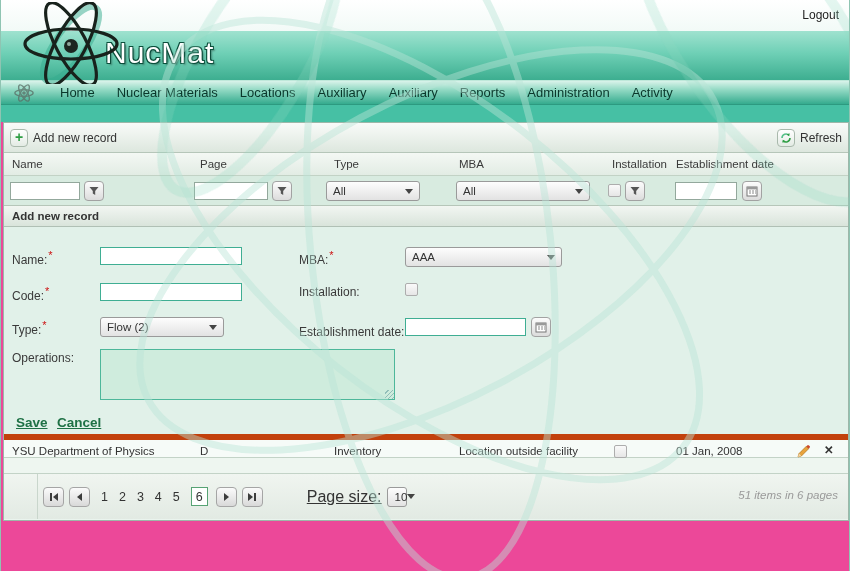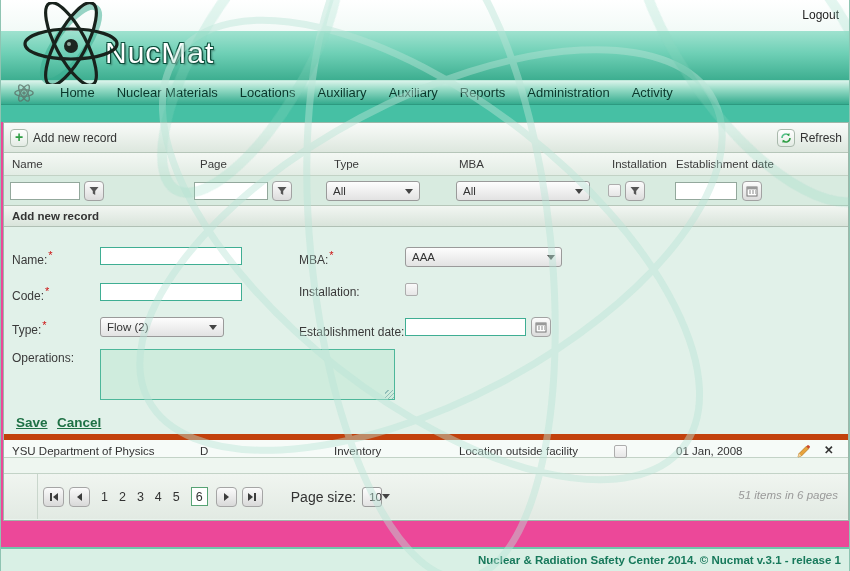--- a/index.html
+++ b/index.html
@@ -75,21 +75,21 @@
   .pager { position:relative; height:45px; background:linear-gradient(#f0f5f0,#e2eae3); display:flex; align-items:center; }
   .pager-spacer { width:34px; height:100%; border-right:1px solid #c9d6cc; }
   .pg-btn { width:21px; height:20px; margin-left:5px; border:1px solid #a5a5a5; border-radius:4px;
     background:linear-gradient(#fbfbfb,#d9d9d9); display:flex; align-items:center; justify-content:center; gap:1px; cursor:pointer; }
   .tri-l { width:0; height:0; border-right:5px solid #3c3c3c; border-top:4px solid transparent; border-bottom:4px solid transparent; }
   .tri-r { width:0; height:0; border-left:5px solid #3c3c3c; border-top:4px solid transparent; border-bottom:4px solid transparent; }
   .bar-v { width:2px; height:8px; background:#3c3c3c; }
   .pg-num { font-size:12.5px; color:#333; margin-left:11px; cursor:pointer; }
   .pg-cur { margin-left:11px; width:17px; height:19px; border:1px solid #57a374; background:#fff;
     display:flex; align-items:center; justify-content:center; font-size:12.5px; color:#333; }
-  .pgsize-label { font-size:14px; color:#333; margin-left:28px; }
+  .pgsize-label { font-size:16px; color:#333; margin-left:44px;text-decoration:underline; }
   .pgsize-sel { position:static; margin-left:6px; width:20px; }
   .pager-info { position:absolute; right:10px; top:15px; font-size:11.5px; color:#9a9a9a;font-style:italic; }
   
   .footer { position:absolute; left:0; right:0; bottom:0; height:24px; background:#d9f0e5; border-top:2px solid #6fc7ac; }
   .footer span { position:absolute; right:8px; top:5px; font-size:11.5px; font-weight:bold; color:#17795b; }
   svg { display:block; }
 </style>
 </head>
 <body>
 
@@ -295,17 +295,14 @@
         </span>
       <span class="pgsize-label">Page size:</span>
       <div class="select pgsize-sel">
         <span>10</span>
         <span class="caret"></span>
       </div>
       <span class="pager-info">51 items in 6 pages</span>
     </div>
   </div>
 
-  <div class="footer">
-    <span>Nuclear &amp; Radiation Safety Center 2014. © Nucmat v.3.1 - release 1</span>
-  </div>
 
 </div>
 
 </body></html>

